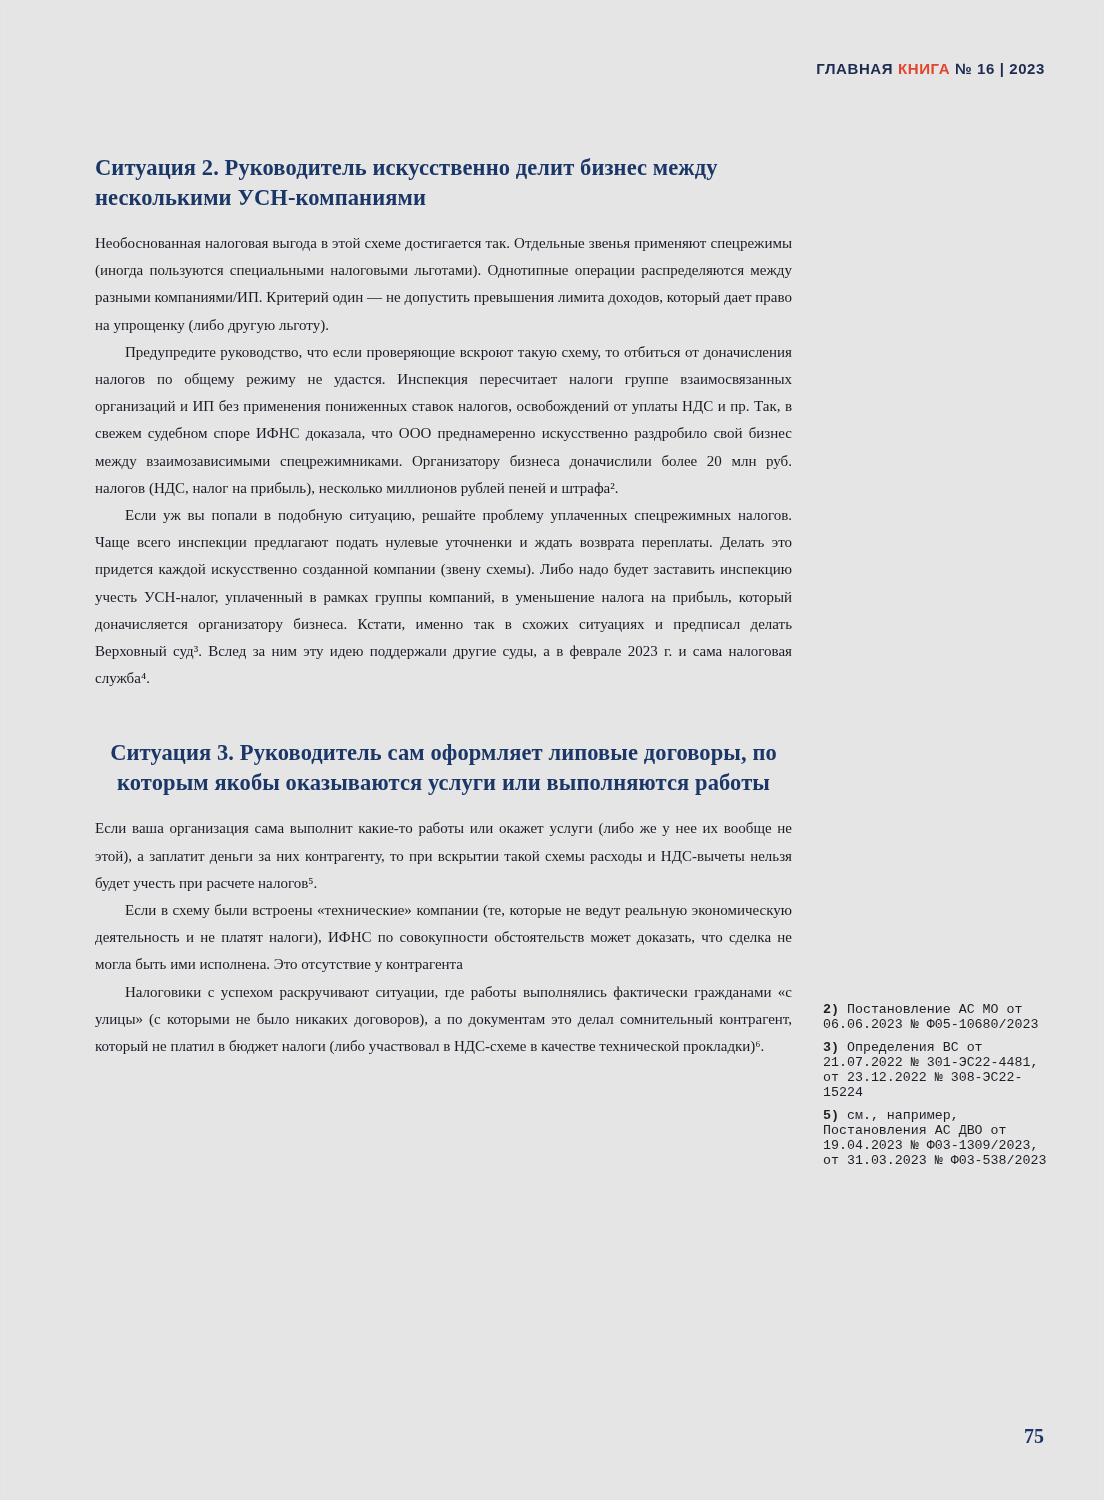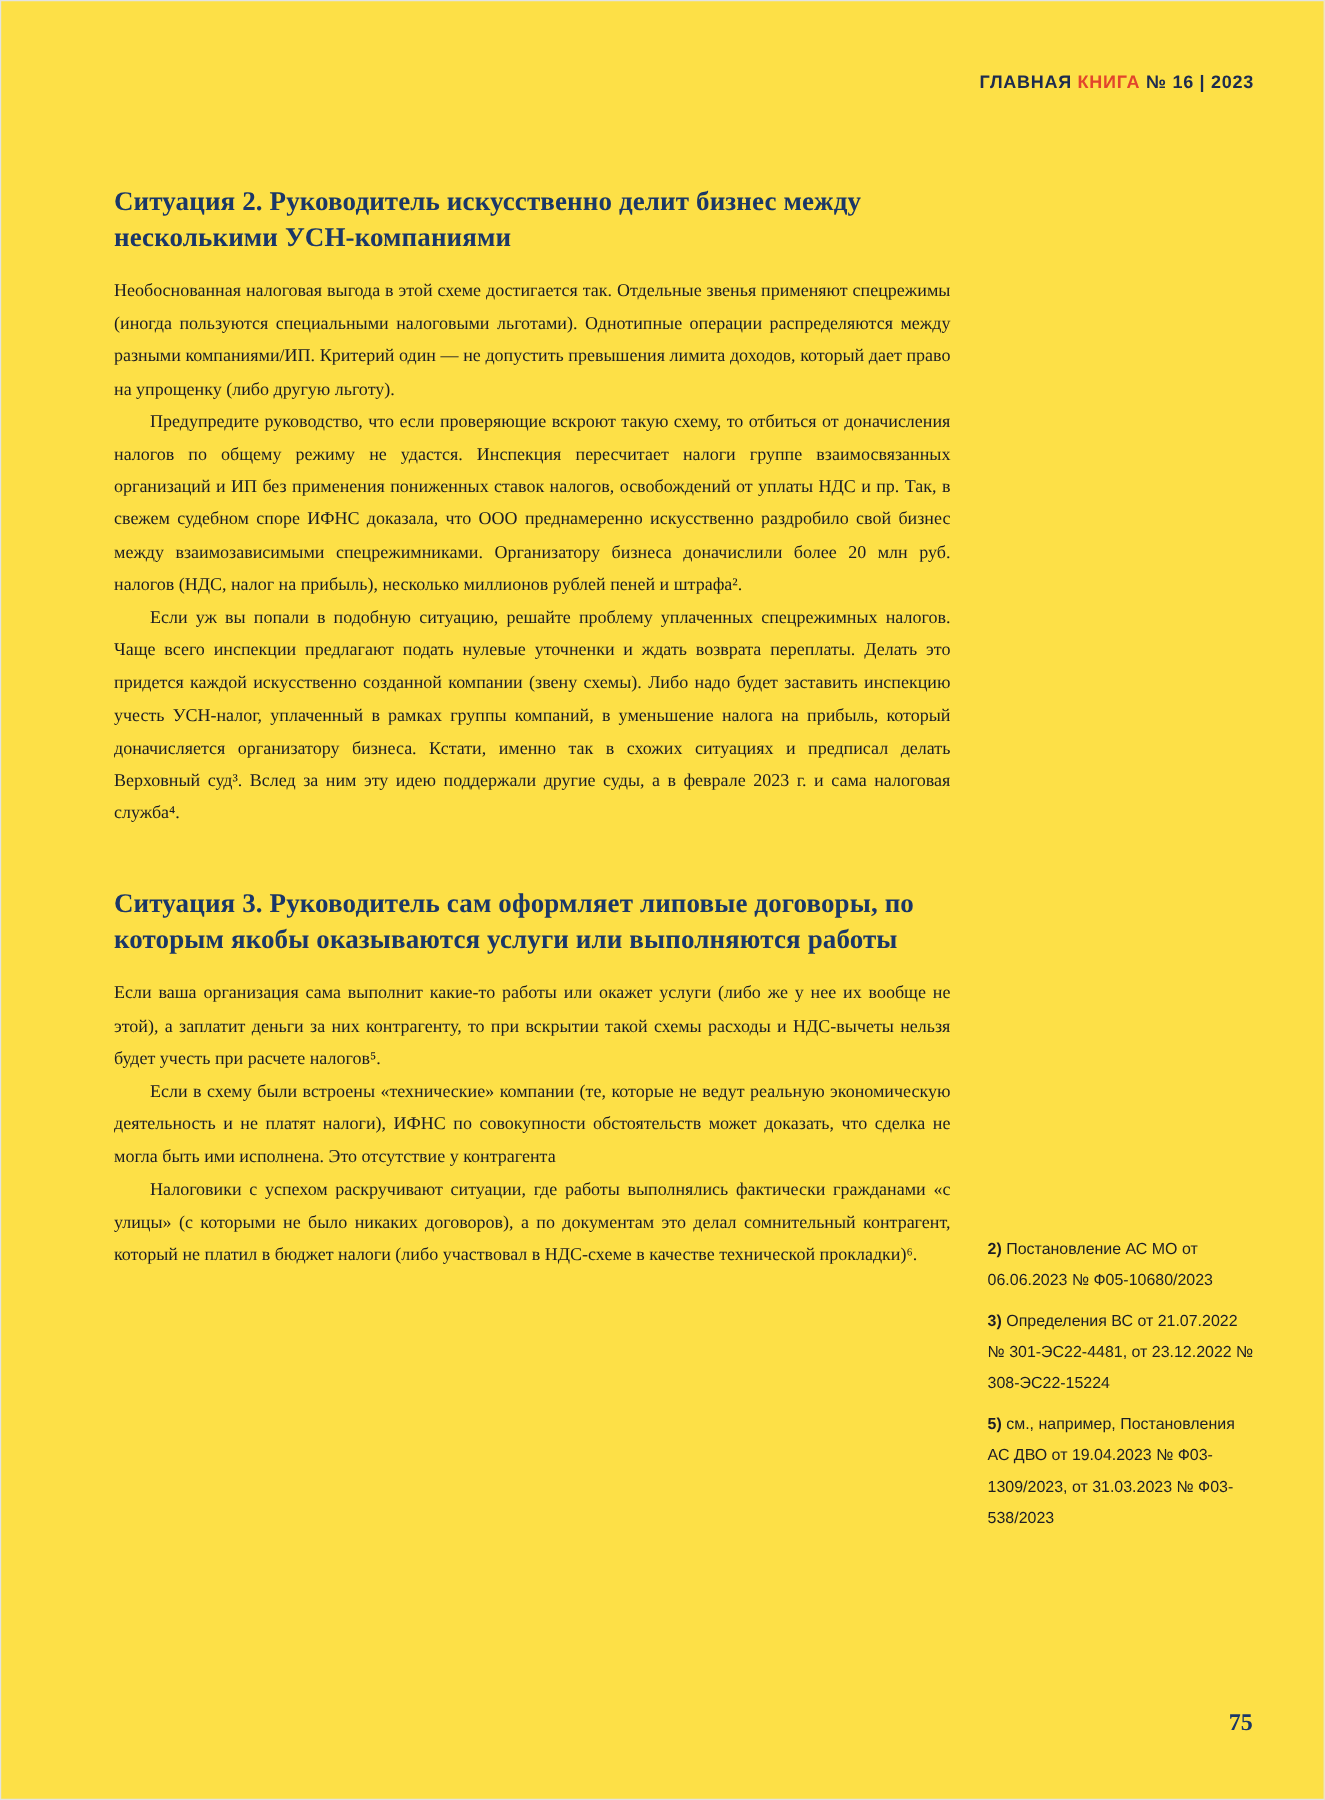--- a/index.html
+++ b/index.html
@@ -4,21 +4,21 @@
 <style>
   html, body {
     margin: 0;
     padding: 0;
     background: #ffffff;
   }
   .page {
     position: relative;
     width: 1104px;
     height: 1500px;
-    background: #fde047;
+    background: #e5e5e5;
     box-shadow: inset 0 0 0 1px #e3e3e3;
     overflow: hidden;
     font-family: "Liberation Serif", "DejaVu Serif", serif;
   }
 
   
   .masthead {
     position: absolute;
     top: 60px;
     right: 59px;
@@ -47,41 +47,42 @@
     margin: 0 0 17px 0;
     font-family: "Liberation Serif", "DejaVu Serif", serif;
     font-weight: 700;
     font-size: 22.5px;
     line-height: 30px;
     color: #1b3768;
     letter-spacing: 0.1px;
   }
   .section + .section .section-heading {
     margin-top: 46px;
+    text-align: center;
   }
   .body-par {
     margin: 0;
     font-size: 15px;
     line-height: 27.2px;
     text-align: justify;
     color: #1a1b24;
   }
   .body-par.indent {
     text-indent: 30px;
   }
 
   
   .footnotes {
     position: absolute;
     left: 823px;
-    top: 1028px;
+    top: 1002px;
     width: 225px;
-    font-family: Liberation Sans, sans-serif;
+    font-family: Liberation Mono, monospace;
     font-size: 13.3px;
-    line-height: 26px;
+    line-height: 15px;
     color: #1c1d26;
   }
   .footnote {
     margin-bottom: 8px;
   }
   .fn-num {
     font-weight: 700;
     color: #1c1d26;
   }
 

